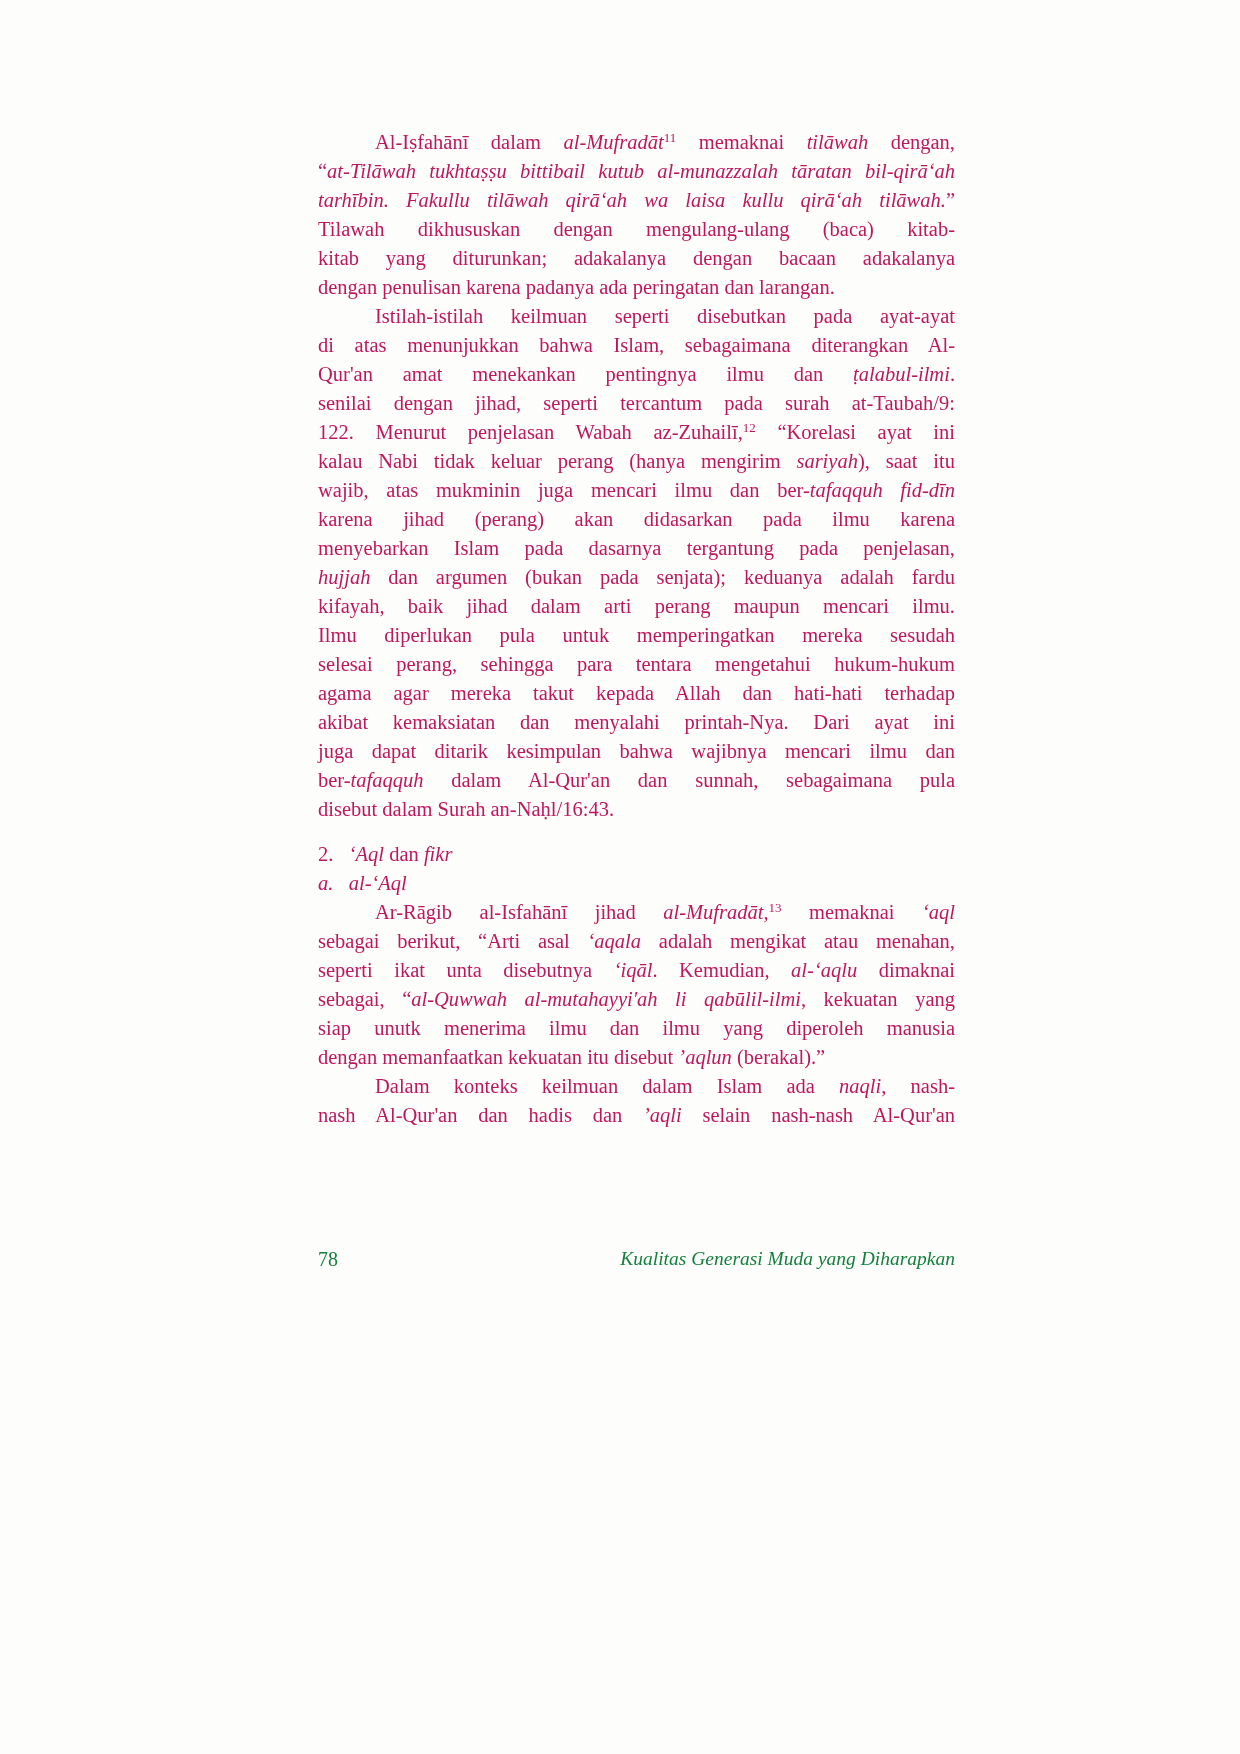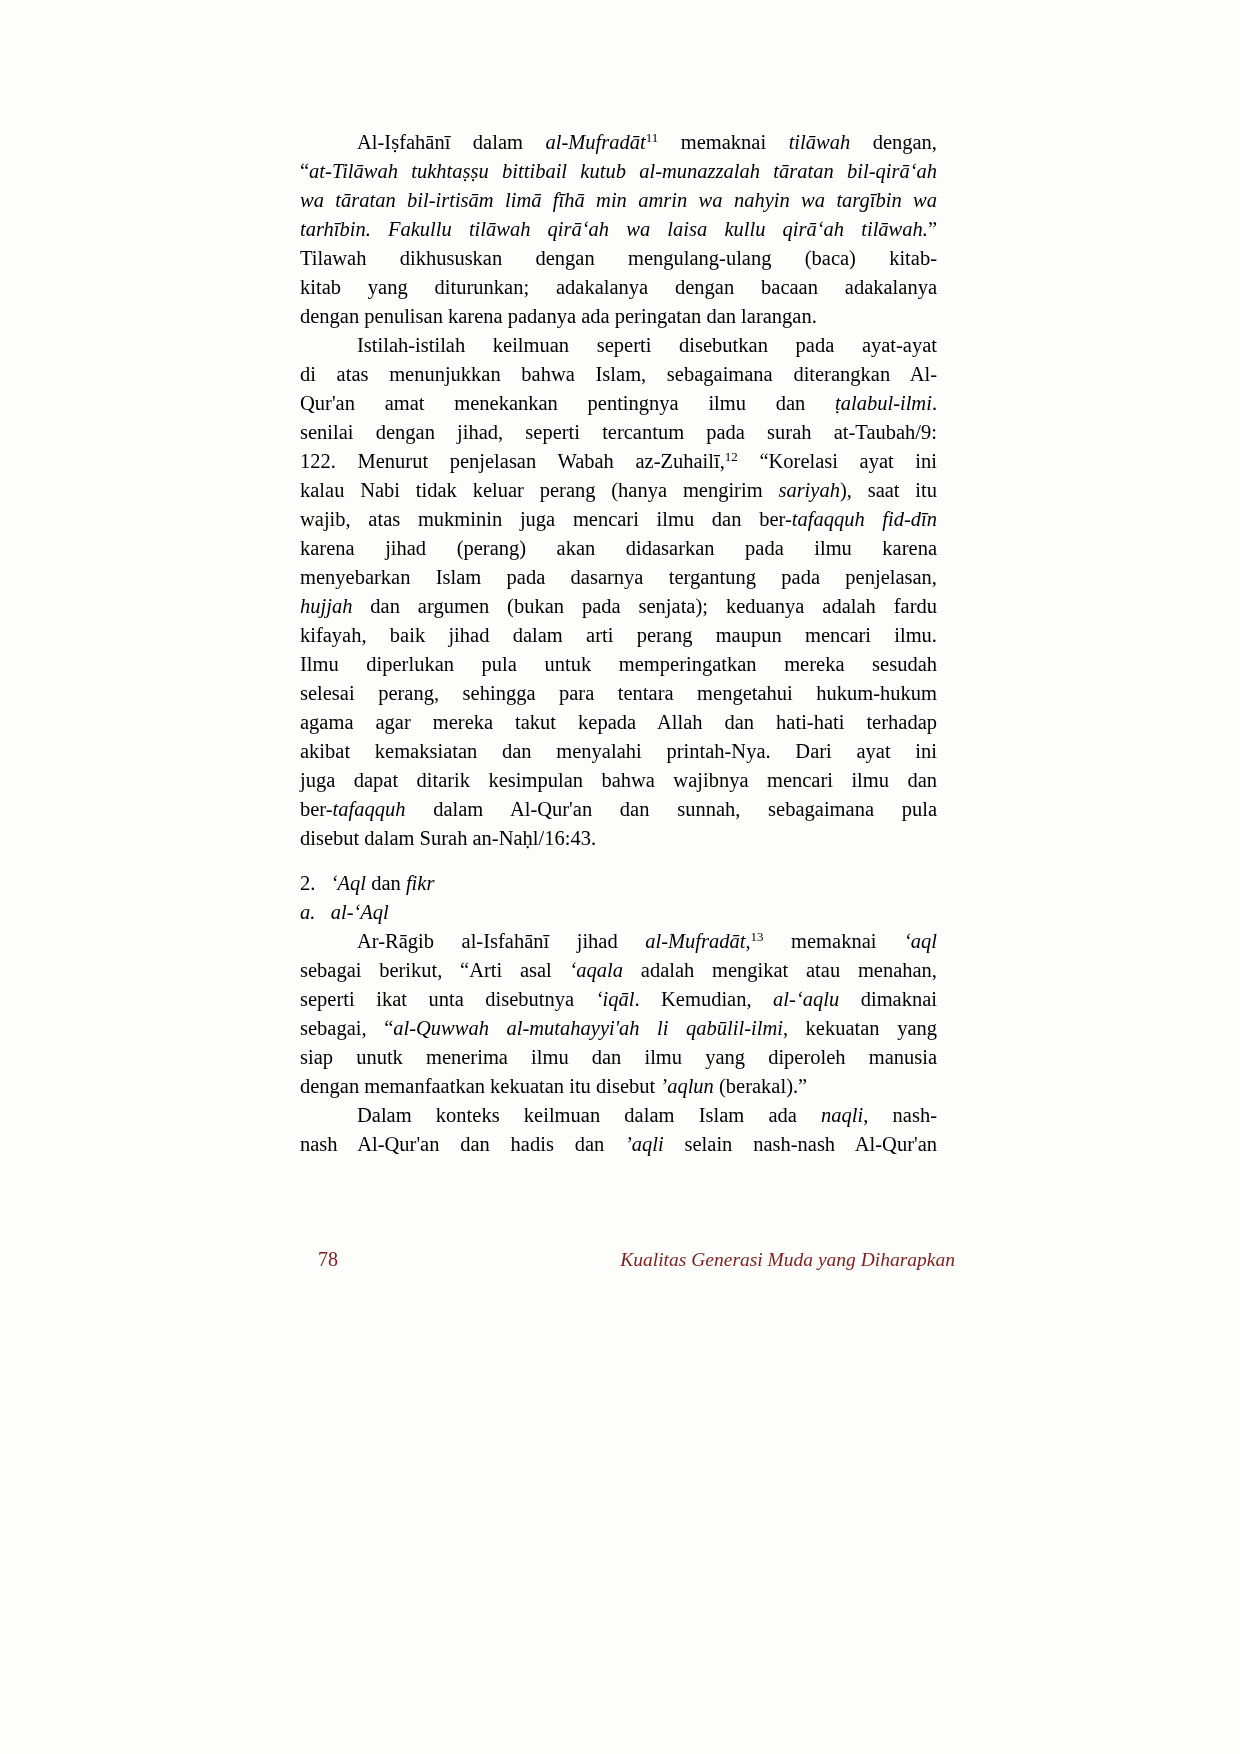--- a/index.html
+++ b/index.html
@@ -11,26 +11,26 @@
   }
   .page {
     position: relative;
     width: 1240px;
     height: 1754px;
     background: #fdfdfc;
     overflow: hidden;
   }
   .text-block {
     position: absolute;
-    left: 300px;
+    left: 318px;
     top: 128px;
     width: 637px;
     font-size: 20.5px;
     line-height: 29px;
-    color: #000000;
+    color: #be185d;
   }
   .paragraph { margin: 0; }
   .paragraph.heading { margin-top: 16px; }
   .line {
     text-align: justify;
     text-align-last: justify;
   }
   .line.no-just {
     text-align: center;
     text-align-last: left;
@@ -46,41 +46,40 @@
     vertical-align: 7px;
     line-height: 0;
   }
   .footer {
     position: absolute;
     left: 318px;
     top: 1248px;
     width: 637px;
     display: flex;
     justify-content: space-between;
-    align-items: center;
-    color: #7f1d1d;
+    align-items: flex-start;
+    color: #15803d;
   }
   .footer .page-num {
     font-size: 20px;
     font-style: normal;
   }
   .footer .running-title {
     font-size: 19.5px;
     font-style: italic;
   }
 </style>
 </head>
 <body>
 
 <div class="page">
   <div class="text-block">
       <div class="paragraph body">
         <div class="line indent"><span>Al-Iṣfahānī dalam </span><em>al-Mufradāt</em><span class="sup">11</span><span> memaknai </span><em>tilāwah</em><span> dengan,</span></div>
         <div class="line"><span>“</span><em>at-Tilāwah tukhtaṣṣu bittibail kutub al-munazzalah tāratan bil-qirā‘ah</em></div>
-        <div class="line"><em>wa tāratan bil-irtisām limā fīhā min amrin wa nahyin wa targībin wa</em></div>
         <div class="line"><em>tarhībin. Fakullu tilāwah qirā‘ah wa laisa kullu qirā‘ah tilāwah.</em><span>”</span></div>
         <div class="line"><span>Tilawah dikhususkan dengan mengulang-ulang (baca) kitab-</span></div>
         <div class="line"><span>kitab yang diturunkan; adakalanya dengan bacaan adakalanya</span></div>
         <div class="line no-just"><span>dengan penulisan karena padanya ada peringatan dan larangan.</span></div>
       </div>
       <div class="paragraph body">
         <div class="line indent"><span>Istilah-istilah keilmuan seperti disebutkan pada ayat-ayat</span></div>
         <div class="line"><span>di atas menunjukkan bahwa Islam, sebagaimana diterangkan Al-</span></div>
         <div class="line"><span>Qur'an amat menekankan pentingnya ilmu dan </span><em>ṭalabul-ilmi</em><span>.</span></div>
         <div class="line"><span>senilai dengan jihad, seperti tercantum pada surah at-Taubah/9:</span></div>

